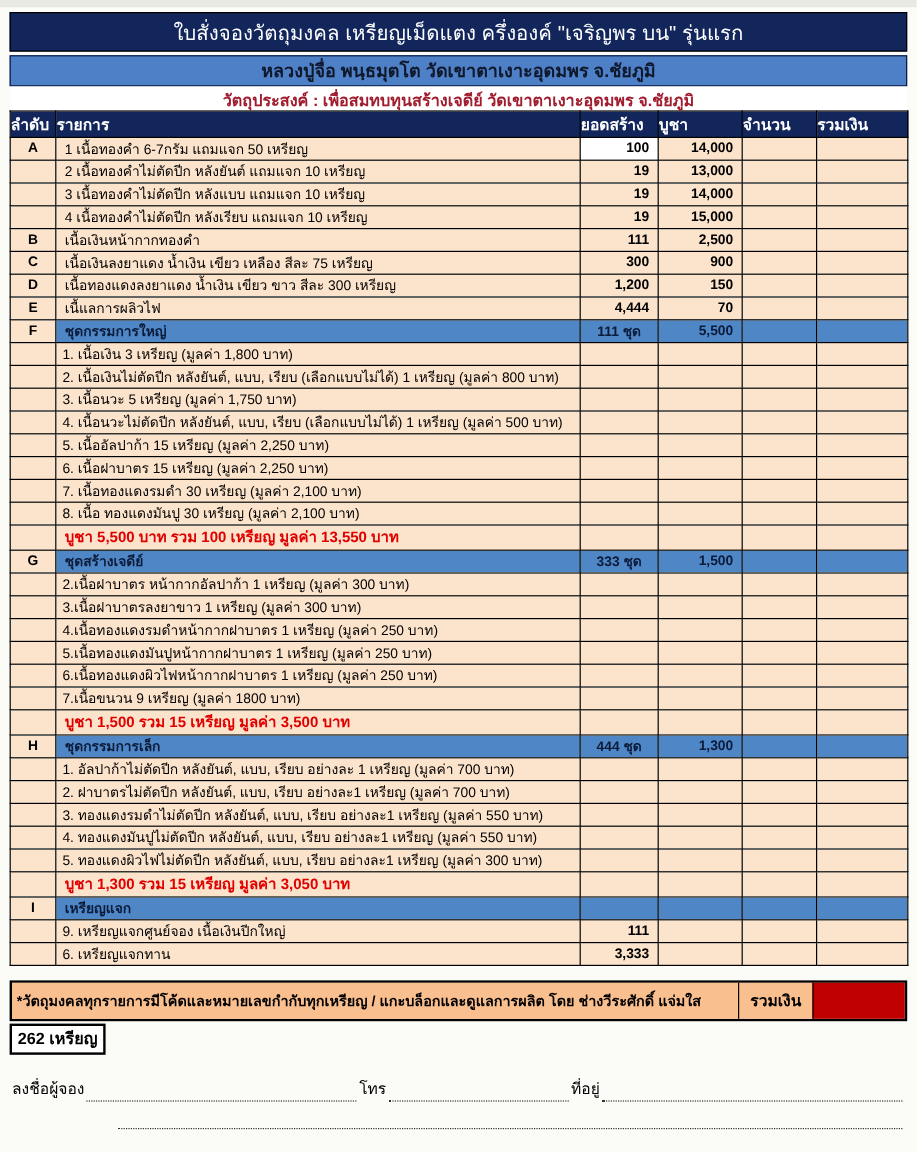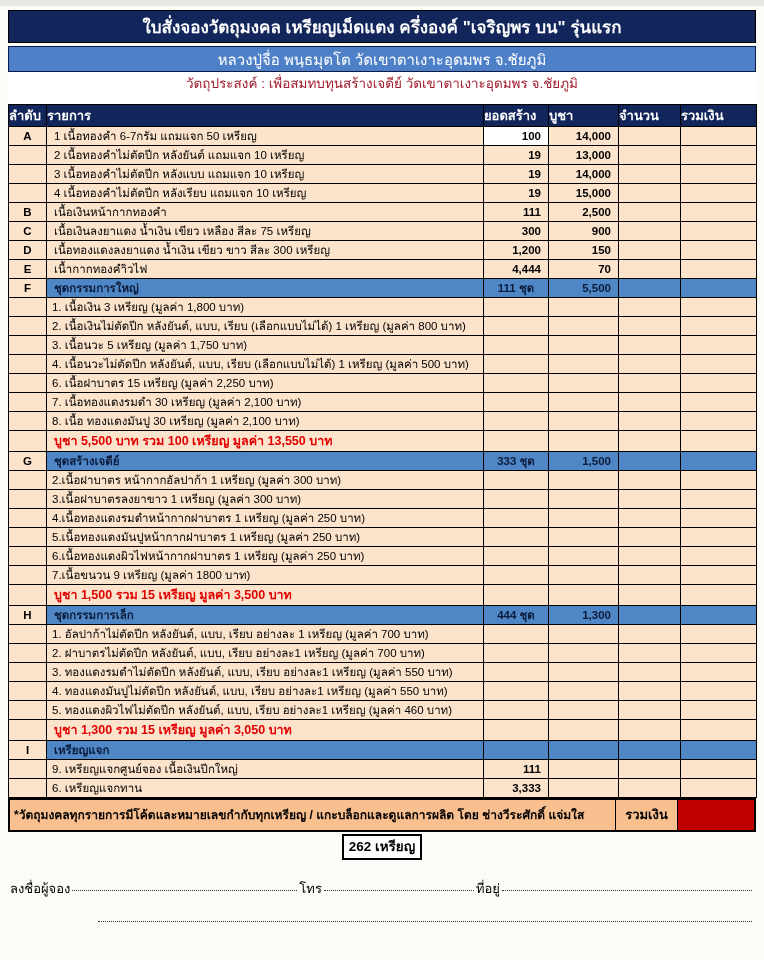--- a/index.html
+++ b/index.html
@@ -8,30 +8,30 @@
     --line:#000;
   }
   *{box-sizing:border-box; margin:0; padding:0;}
   body{
     width:764px; height:960px; background:#fbfbf8;
     font-family:"Liberation Sans", sans-serif; color:#000; overflow:hidden;
   }
   .top-strip{height:6px; background:#e9e9e4;}
   .page{padding:4px 8px 0 8px;}
   .title-bar{
-    background:var(--navy); color:#fff; text-align:center; font-weight:bold;
+    background:var(--navy); color:#fff; text-align:center; font-weight:normal;
     font-size:17px; height:33px; line-height:33px; border:1px solid #000;
   }
   .sub-bar{
-    margin-top:3px; background:var(--band); color:#ffffff; text-align:center;
-    font-weight:normal; font-size:15px; height:26px; line-height:26px;
+    margin-top:3px; background:var(--band); color:#0f172a; text-align:center;
+    font-weight:bold; font-size:15px; height:26px; line-height:26px;
     border:1px solid #0a1c46;
   }
   .purpose-row{
-    height:32px; line-height:24px; text-align:center; font-weight:normal;
+    height:20px; line-height:24px; text-align:center; font-weight:bold;
     font-size:13.5px; color:var(--purple-red); background:#fff;
   }
   table.order{border-collapse:collapse; width:748px; table-layout:fixed;}
   table.order col.c-no{width:38px;}
   table.order col.c-desc{width:437px;}
   table.order col.c-built{width:65px;}
   table.order col.c-price{width:70px;}
   table.order col.c-qty{width:62px;}
   table.order col.c-total{width:76px;}
   table.order th{
@@ -49,38 +49,38 @@
   tr.row-sub td.desc{padding-left:5px;}
   tr.row-section td.desc, tr.row-section td.built, tr.row-section td.price,
   tr.row-section td.qty, tr.row-section td.total{
     background:var(--section); font-weight:bold; color:#0b1b3a;
   }
   tr.row-section td.built{text-align:center; padding-right:0;}
   tr.row-note td.desc{color:var(--notered); font-weight:bold; font-size:12.5px;}
   tr.hl td.built{background:#fff;}
   .footer-band{
     width:748px; display:flex; border:2px solid #000; border-top-width:2px;
-    height:34px; margin-top:0;
+    height:34px; margin-top:12px;
   }
   .footer-note{
     flex:1; background:var(--orange); font-weight:bold; font-size:12px;
     line-height:30px; padding-left:4px; white-space:nowrap; overflow:hidden;
   }
   .footer-total-label{
     width:62px; background:var(--orange); border-left:1px solid #000;
     font-weight:bold; font-size:13px; text-align:center; line-height:30px;
   }
   .footer-red-box{width:77px; background:var(--redbox); border-left:1px solid #000;}
-  .coin-count-row{width:748px; display:flex; justify-content:center; margin-top:2px;}
+  .coin-count-row{width:748px; display:flex; justify-content:flex-start; margin-top:2px;}
   .coin-count-box{
     width:80px; height:26px; border:2px solid #000; background:#fff;
     font-weight:bold; font-size:13.5px; text-align:center; line-height:22px;
   }
   .signatures{padding:8px 2px 0 2px; font-size:13px;}
-  .sig-row{display:flex; align-items:flex-start; margin-top:10px;}
+  .sig-row{display:flex; align-items:flex-end; margin-top:10px;}
   .sig-label{white-space:nowrap;}
   .leader{
     display:inline-block; height:13px; border-bottom:1.6px dotted #333;
     margin:0 2px;
   }
   .l-sign{width:225px;} .l-phone{width:150px;} .l-addr{flex:1;}
   .l-full{flex:1; margin-left:88px;}
 </style>
 </head>
 <body>
@@ -163,21 +163,21 @@
         <tr class="row-item">
       <td class="no">D</td>
       <td class="desc">เนื้อทองแดงลงยาแดง น้ำเงิน เขียว ขาว สีละ 300 เหรียญ</td>
       <td class="built">1,200</td>
       <td class="price">150</td>
       <td class="qty"></td>
       <td class="total"></td>
     </tr>
         <tr class="row-item">
       <td class="no">E</td>
-      <td class="desc">เนื้ากากทองคำิวไฟ</td>
+      <td class="desc">เนื้แลการผลิวไฟ</td>
       <td class="built">4,444</td>
       <td class="price">70</td>
       <td class="qty"></td>
       <td class="total"></td>
     </tr>
         <tr class="row-section">
       <td class="no">F</td>
       <td class="desc">ชุดกรรมการใหญ่</td>
       <td class="built">111 ชุด</td>
       <td class="price">5,500</td>
@@ -211,20 +211,28 @@
         <tr class="row-sub">
       <td class="no"></td>
       <td class="desc">4. เนื้อนวะไม่ตัดปีก หลังยันต์, แบบ, เรียบ (เลือกแบบไม่ได้) 1 เหรียญ (มูลค่า 500 บาท)</td>
       <td class="built"></td>
       <td class="price"></td>
       <td class="qty"></td>
       <td class="total"></td>
     </tr>
         <tr class="row-sub">
       <td class="no"></td>
+      <td class="desc">5. เนื้ออัลปาก้า 15 เหรียญ (มูลค่า 2,250 บาท)</td>
+      <td class="built"></td>
+      <td class="price"></td>
+      <td class="qty"></td>
+      <td class="total"></td>
+    </tr>
+        <tr class="row-sub">
+      <td class="no"></td>
       <td class="desc">6. เนื้อฝาบาตร  15 เหรียญ (มูลค่า 2,250 บาท)</td>
       <td class="built"></td>
       <td class="price"></td>
       <td class="qty"></td>
       <td class="total"></td>
     </tr>
         <tr class="row-sub">
       <td class="no"></td>
       <td class="desc">7. เนื้อทองแดงรมดำ  30 เหรียญ (มูลค่า 2,100 บาท)</td>
       <td class="built"></td>
@@ -347,21 +355,21 @@
         <tr class="row-sub">
       <td class="no"></td>
       <td class="desc">4. ทองแดงมันปูไม่ตัดปีก  หลังยันต์, แบบ, เรียบ  อย่างละ1 เหรียญ (มูลค่า 550 บาท)</td>
       <td class="built"></td>
       <td class="price"></td>
       <td class="qty"></td>
       <td class="total"></td>
     </tr>
         <tr class="row-sub">
       <td class="no"></td>
-      <td class="desc">5. ทองแดงผิวไฟไม่ตัดปีก  หลังยันต์, แบบ, เรียบ  อย่างละ1 เหรียญ (มูลค่า 460 บาท)</td>
+      <td class="desc">5. ทองแดงผิวไฟไม่ตัดปีก  หลังยันต์, แบบ, เรียบ  อย่างละ1 เหรียญ (มูลค่า 300 บาท)</td>
       <td class="built"></td>
       <td class="price"></td>
       <td class="qty"></td>
       <td class="total"></td>
     </tr>
         <tr class="row-note">
       <td class="no"></td>
       <td class="desc">บูชา 1,300 รวม 15 เหรียญ มูลค่า 3,050 บาท</td>
       <td class="built"></td>
       <td class="price"></td>

